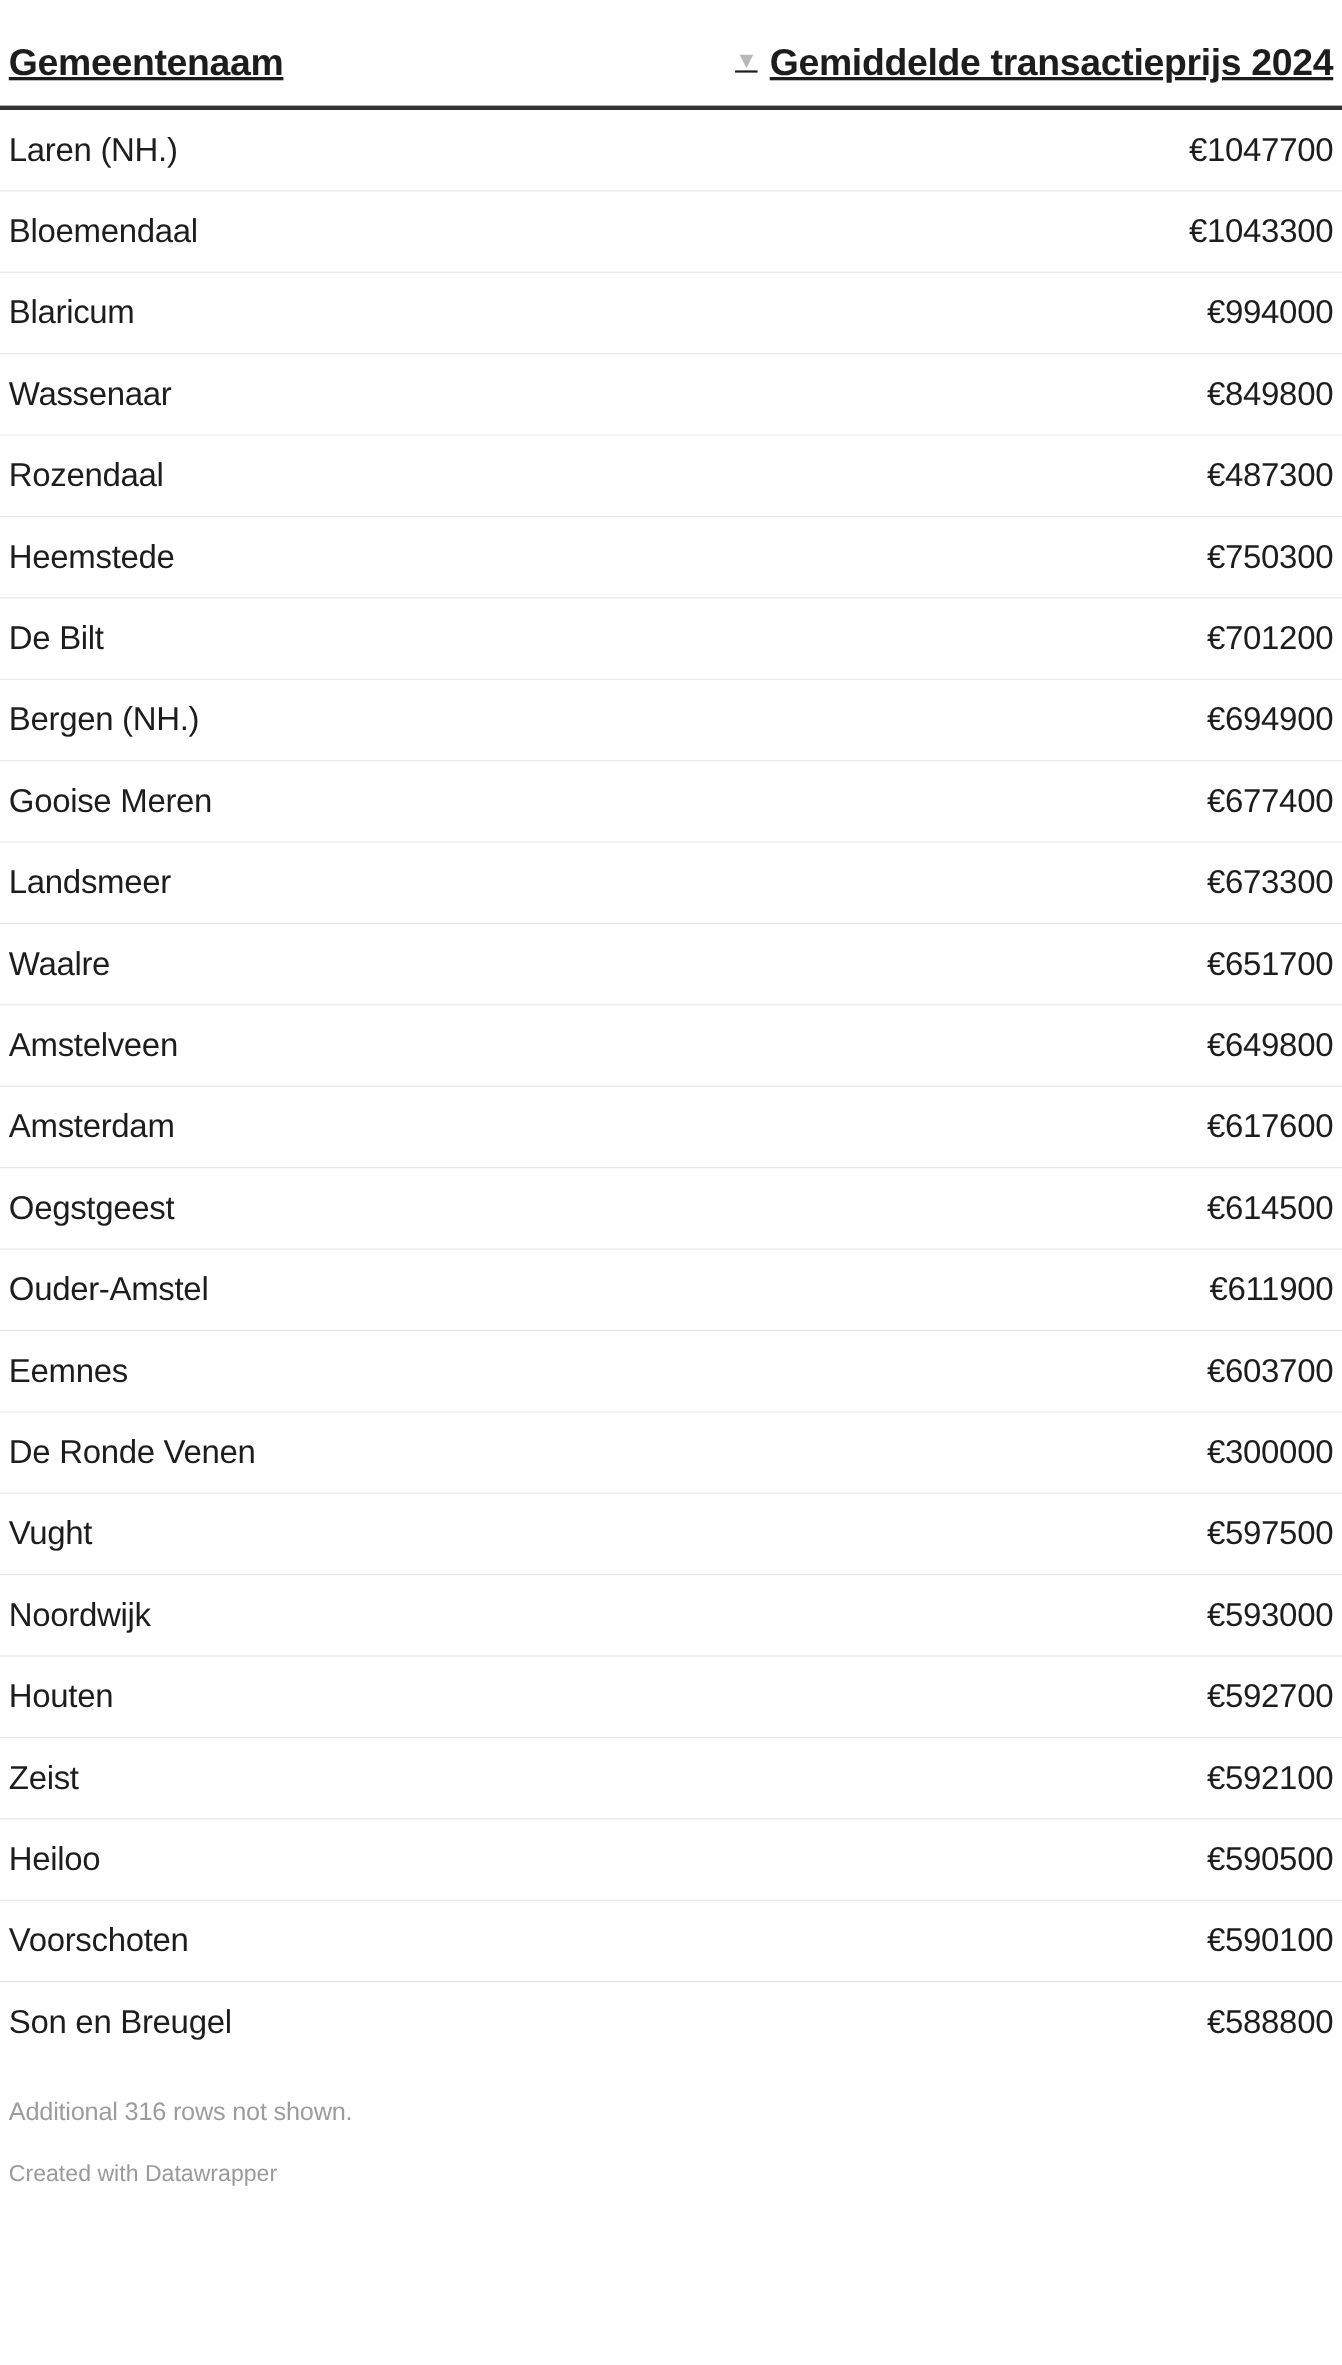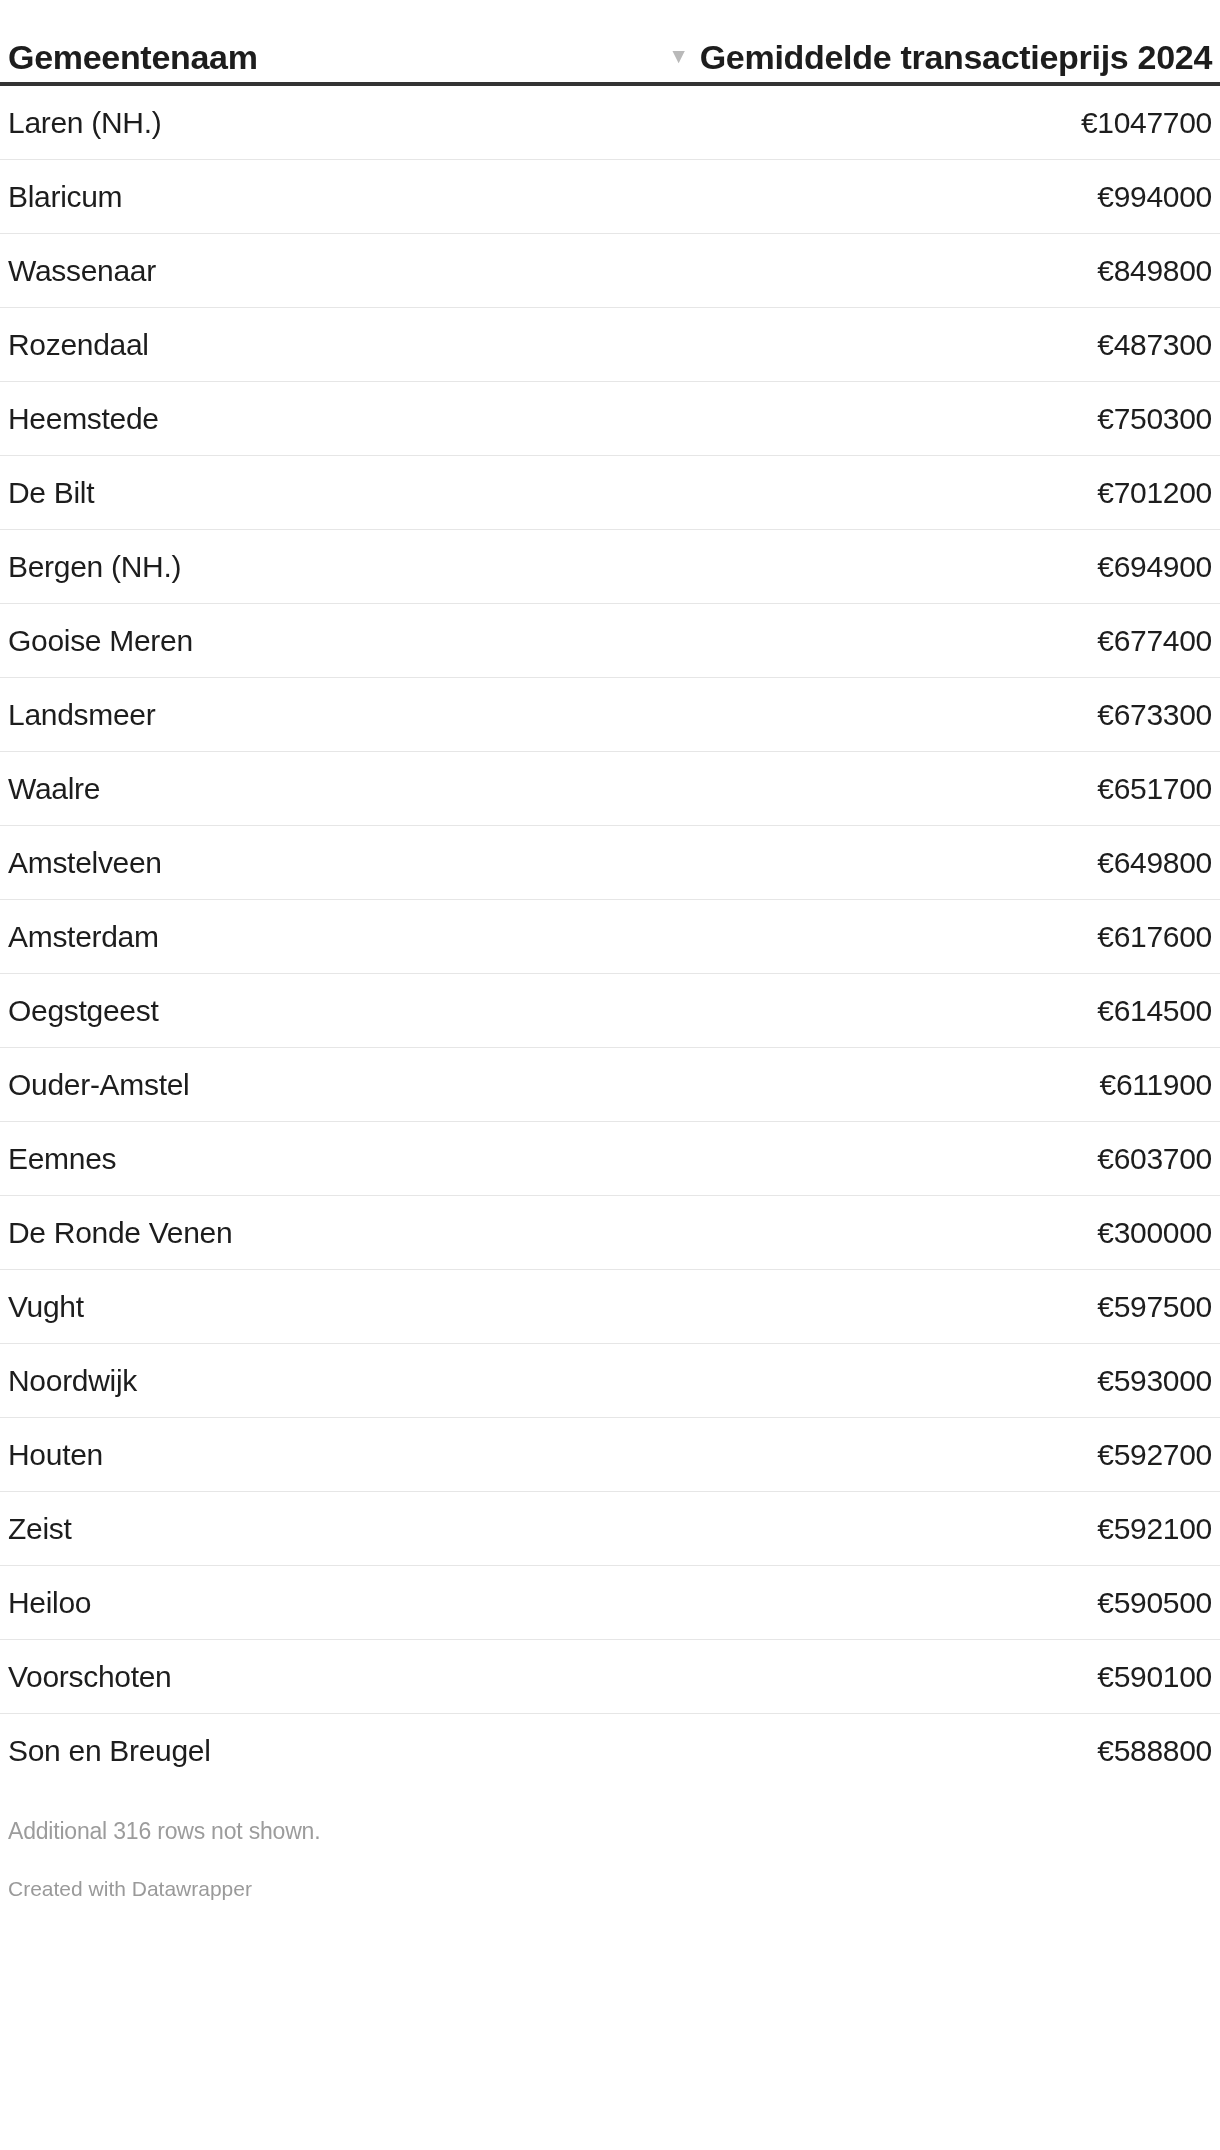--- a/index.html
+++ b/index.html
@@ -9,26 +9,27 @@
     box-sizing: border-box;
     background: #ffffff;
     font-family: "Liberation Sans", "DejaVu Sans", sans-serif;
     color: #1d1d1d;
     overflow: hidden;
   }
   .thead {
     display: flex;
     justify-content: space-between;
     align-items: flex-end;
-    padding: 38px 8px 5px 8px;
+    padding: 38px 8px 19px 8px;
     border-bottom: 4px solid #333333;
     font-size: 34px;
     font-weight: bold;
     letter-spacing: -0.3px;
     line-height: 1.15;
+    text-decoration: underline;
   }
   .th { cursor: pointer; white-space: nowrap; }
   .th.right { display: flex; align-items: center; }
   .sort-icon {
     font-size: 21px;
     color: #b9b9b9;
     margin-right: 11px;
     transform: translateY(-1px);
     font-weight: normal;
   }
@@ -72,20 +73,24 @@
       <span>Gemiddelde transactieprijs 2024</span>
     </div>
   </div>
 
   <div class="tbody" id="rows">
     <div class="tr">
       <div class="td name">Laren (NH.)</div>
       <div class="td val">€1047700</div>
     </div>
 
+    <div class="tr">
+      <div class="td name">Bloemendaal</div>
+      <div class="td val">€1043300</div>
+    </div>
 
     <div class="tr">
       <div class="td name">Blaricum</div>
       <div class="td val">€994000</div>
     </div>
 
     <div class="tr">
       <div class="td name">Wassenaar</div>
       <div class="td val">€849800</div>
     </div>

